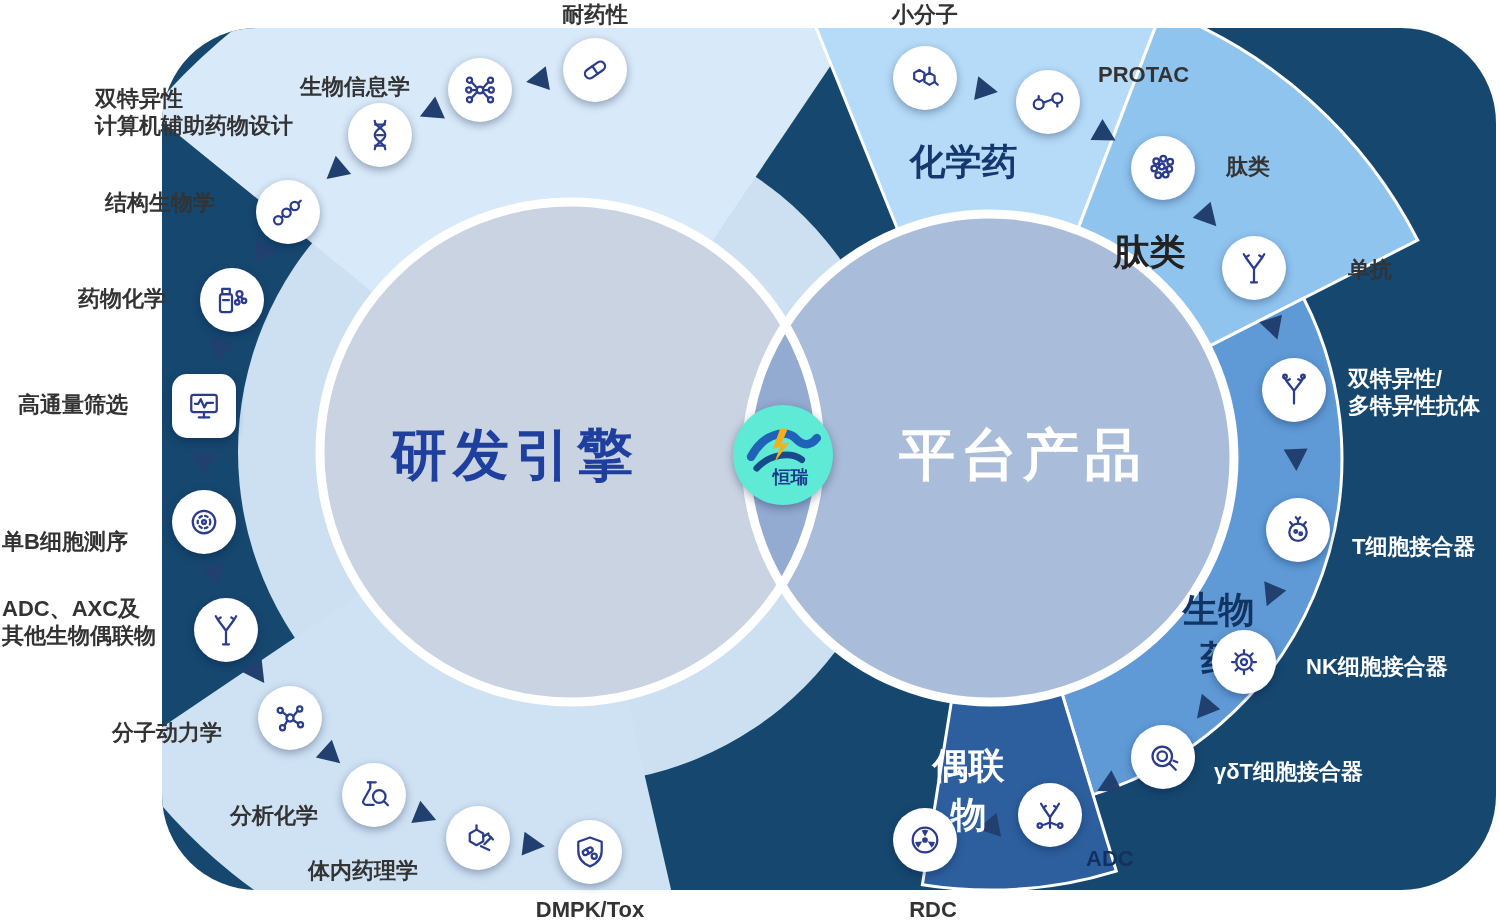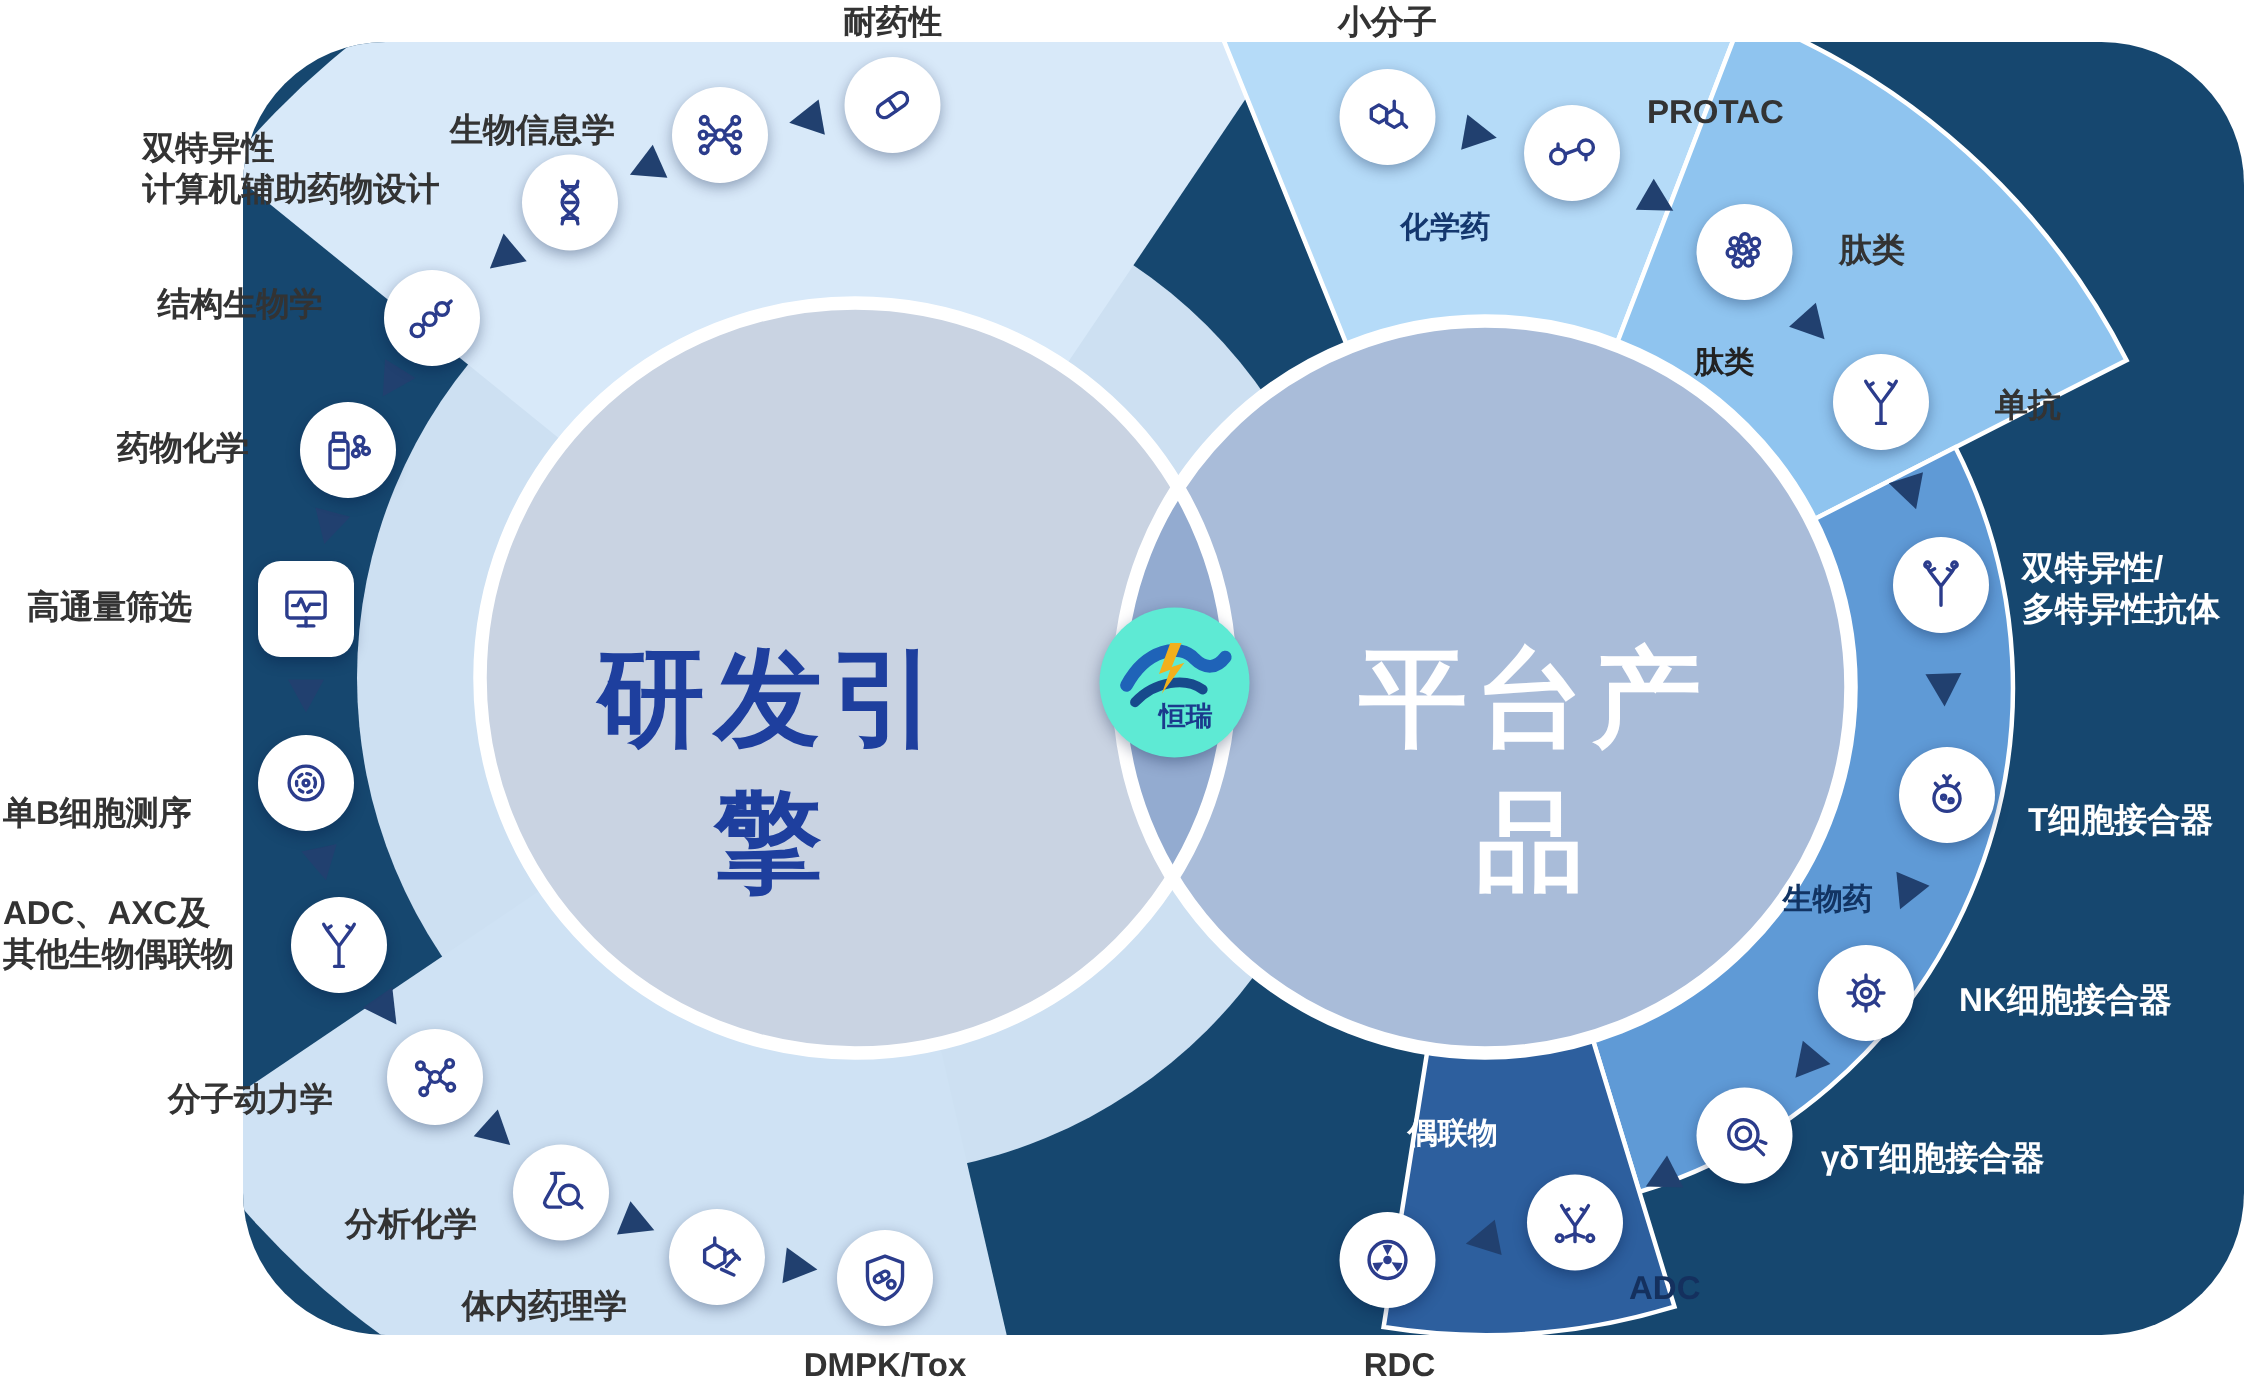--- a/index.html
+++ b/index.html
@@ -10,25 +10,25 @@
         display:flex;align-items:center;justify-content:center;z-index:4;
         box-shadow:0 3px 9px rgba(0,20,60,.35);}
   .node.square{border-radius:15px;}
   .node .icon{display:flex;align-items:center;justify-content:center;}
   .node-label{position:absolute;font-size:22px;font-weight:700;color:#333333;
               line-height:1.22;white-space:pre-line;z-index:5;}
   .node-label.light{color:#ffffff;}
   .node-label.navy{color:#14305e;}
   .arrow{position:absolute;width:0;height:0;border-style:solid;
          border-width:12px 0 12px 22px;z-index:2;}
-  .circle-title{position:absolute;z-index:3;font-weight:700;font-size:72px;
+  .circle-title{position:absolute;z-index:3;font-weight:700;font-size:56px;
                 letter-spacing:6px;text-align:center;}
   #left-title{left:360px;top:418px;width:310px;color:#1e3f9e;}
   #right-title{left:868px;top:418px;width:310px;color:#ffffff;}
-  .sector-label{position:absolute;z-index:3;font-size:20px;font-weight:700;text-align:center;}
+  .sector-label{position:absolute;z-index:3;font-size:36px;font-weight:700;text-align:center;}
   #sector-chem{left:906px;top:138px;width:115px;color:#14376e;}
   #sector-peptide{left:1102px;top:228px;width:95px;color:#222222;}
   #sector-bio{left:1166px;top:574px;width:105px;color:#123463;margin-top:12px;}
   #sector-conj{left:916px;top:742px;width:105px;color:#ffffff;}
   #logo{position:absolute;left:733px;top:405px;width:100px;height:100px;background:#5eead4;
         border-radius:50%;z-index:6;display:flex;align-items:center;justify-content:center;
         box-shadow:0 3px 10px rgba(0,20,60,.35);}
 </style>
 </head>
 <body>
@@ -271,21 +271,21 @@
         </span>
       </div>
       <div class="node-label" style="left: 1226px; top: 154px; width: 80px; text-align: left;">肽类</div>
       <div class="node" style="left: 1222px; top: 236px;">
         <span class="icon">
           <svg viewBox="0 0 24 24" width="36" height="36" fill="none" stroke="#2b3c8c" stroke-width="1.5" stroke-linecap="round" stroke-linejoin="round">
             <path d="M12 21.5v-9L6.5 5M12 12.5L17.5 5M5.2 2.8L6.5 5l2-1.4M18.8 2.8L17.5 5l-2-1.4M10 21.5h4"></path>
           </svg>
         </span>
       </div>
-      <div class="node-label" style="left: 1312px; top: 257px; width: 80px; text-align: center;">单抗</div>
+      <div class="node-label" style="left: 1312px; top: 257px; width: 80px; text-align: right;">单抗</div>
       <div class="node" style="left: 1262px; top: 358px;">
         <span class="icon">
           <svg viewBox="0 0 24 24" width="36" height="36" fill="none" stroke="#2b3c8c" stroke-width="1.5" stroke-linecap="round" stroke-linejoin="round">
             <path d="M12 21v-8.5L7 6M12 12.5L17 6M5.5 3.5L7 6l2.2-1.2M18.5 3.5L17 6l-2.2-1.2"></path>
             <circle cx="6" cy="3" r="1.2"></circle>
             <circle cx="18" cy="3" r="1.2"></circle>
           </svg>
         </span>
       </div>
       <div class="node-label light" style="left: 1348px; top: 366px; width: 148px; text-align: left;">双特异性/

